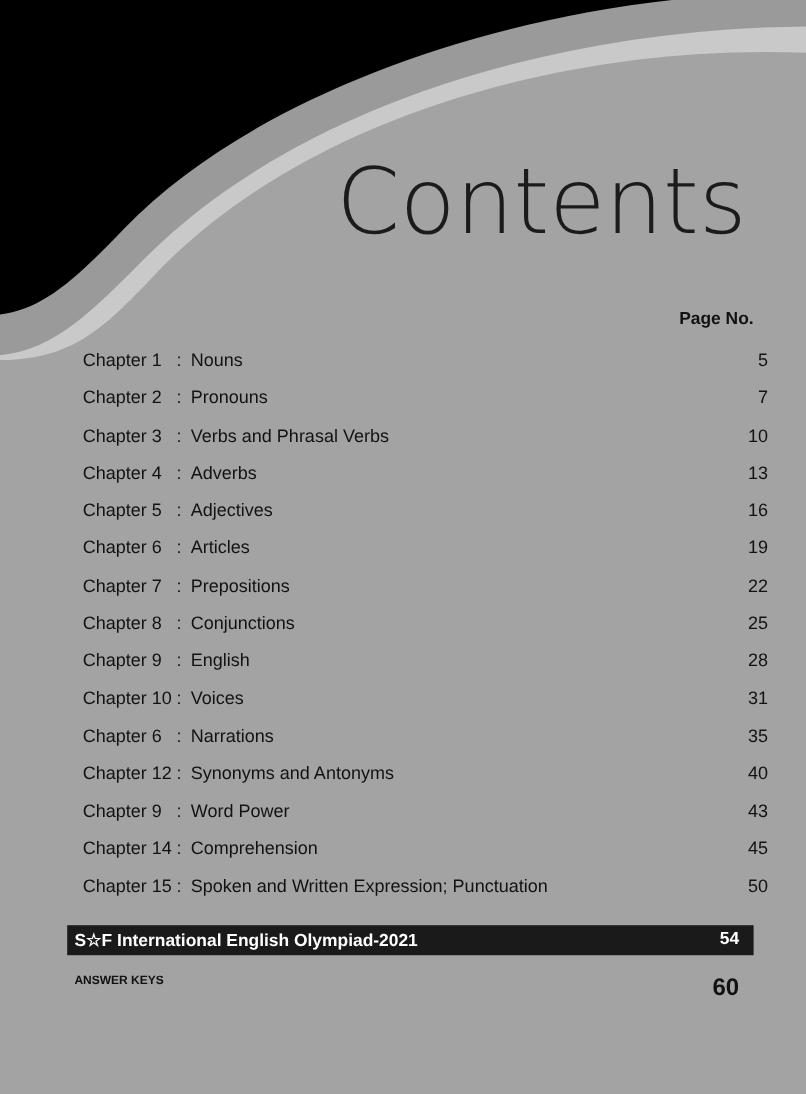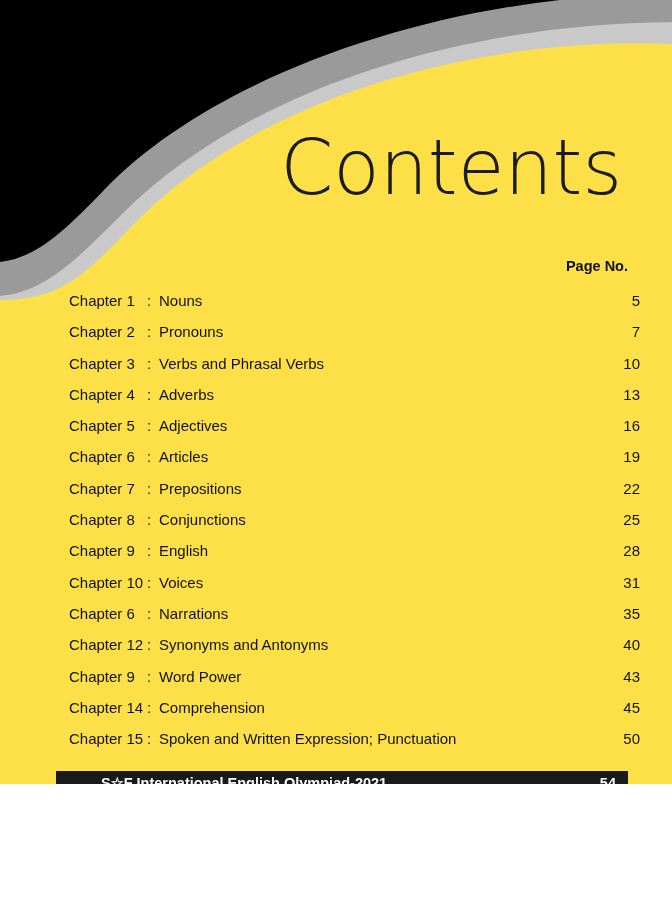--- a/index.html
+++ b/index.html
@@ -13,22 +13,22 @@
     font-family: "Liberation Sans", sans-serif;
     overflow: hidden;
     position: relative;
   }
 
   .page {
     position: absolute;
     left: 0;
     top: 0;
     width: 672px;
-    height: 784px;
-    background: #fde047;
+    height: 912px;
+    background: #a3a3a3;
     overflow: hidden;
   }
 
   
   .header-art {
     position: absolute;
     left: 0;
     top: 0;
     width: 672px;
     height: 300px;
@@ -110,21 +110,20 @@
     background: #1a1a1a;
     color: #ffffff;
   }
   .bar-row .bar-title {
     position: absolute;
     left: 6px;
     top: 4px;
     font-size: 14.5px;
     font-weight: bold;
     white-space: nowrap;
-    margin-left: 39px;
   }
   .bar-row .bar-page {
     position: absolute;
     right: 12px;
     top: 4px;
     font-size: 14.5px;
     font-weight: bold;
   }
   .sof-logo {
     display: inline-block;

